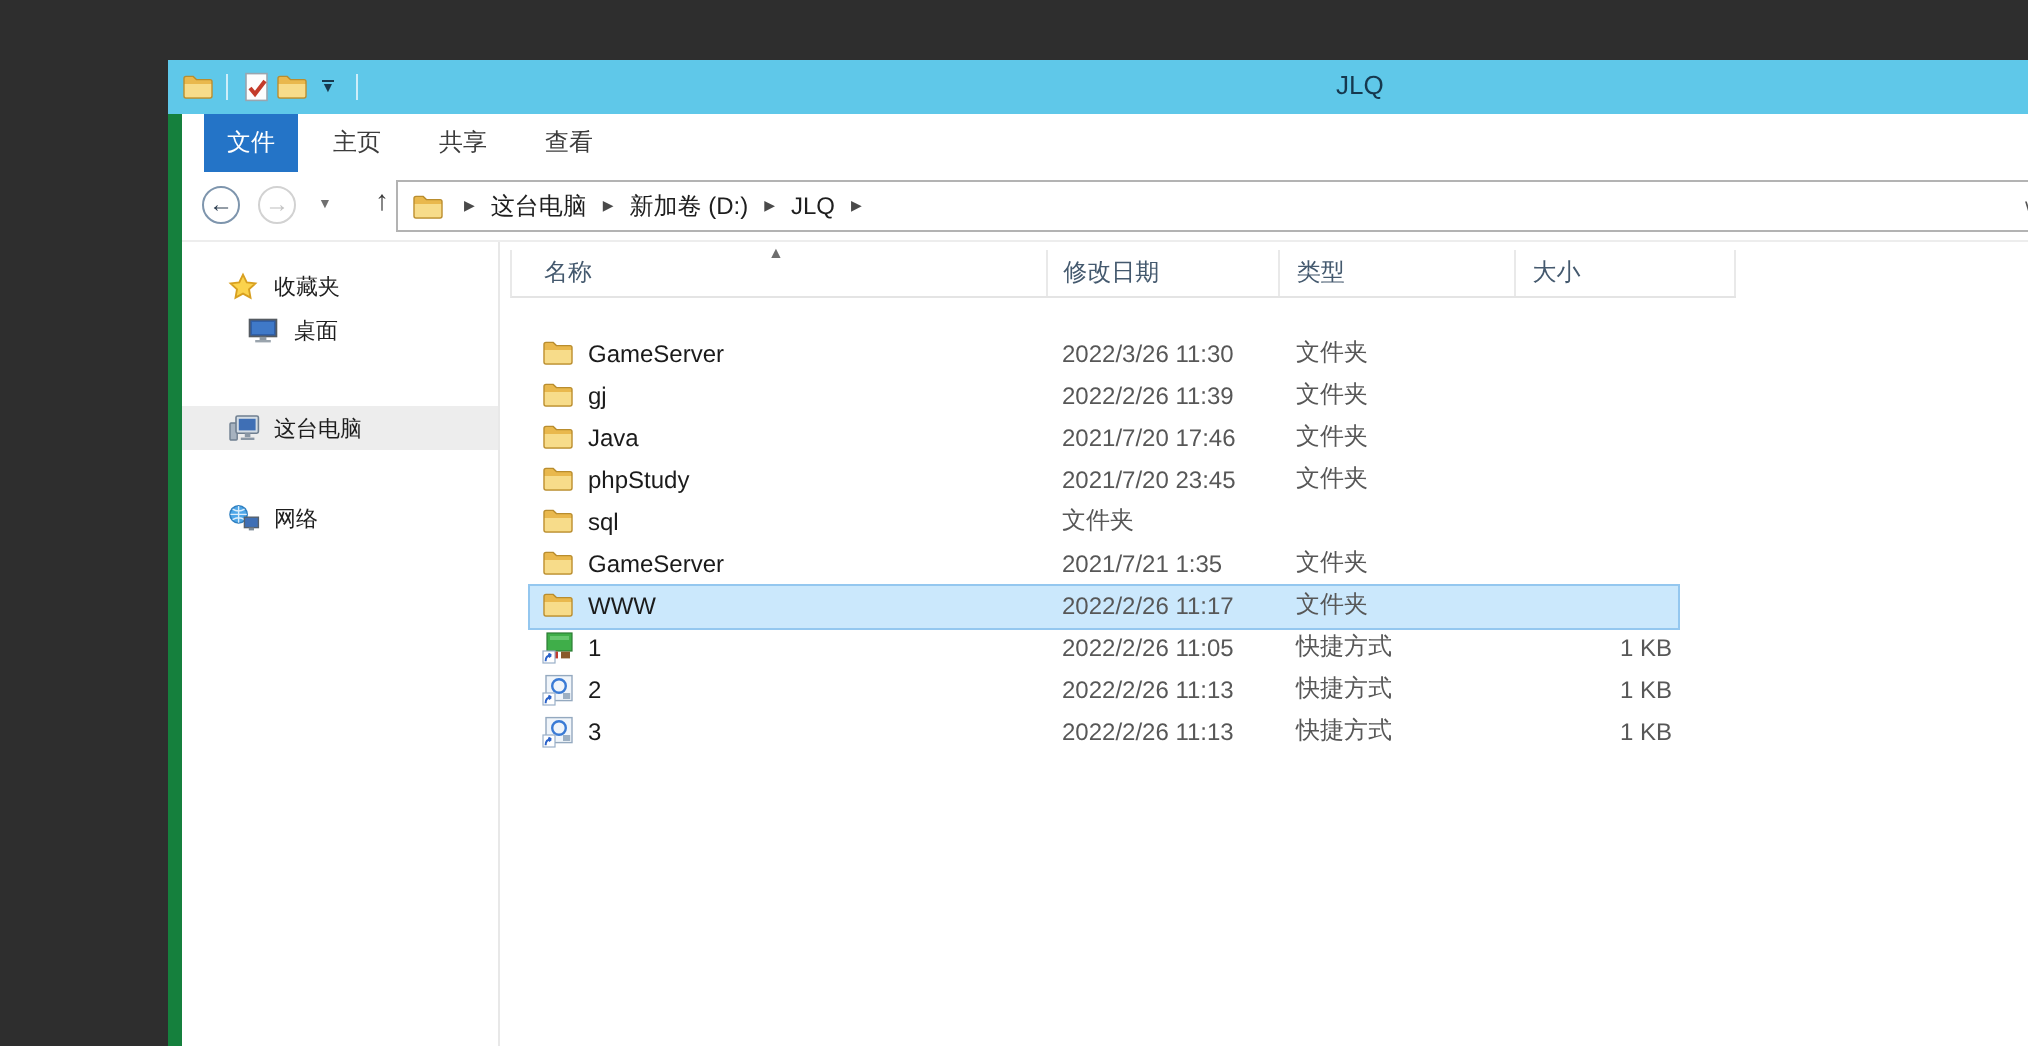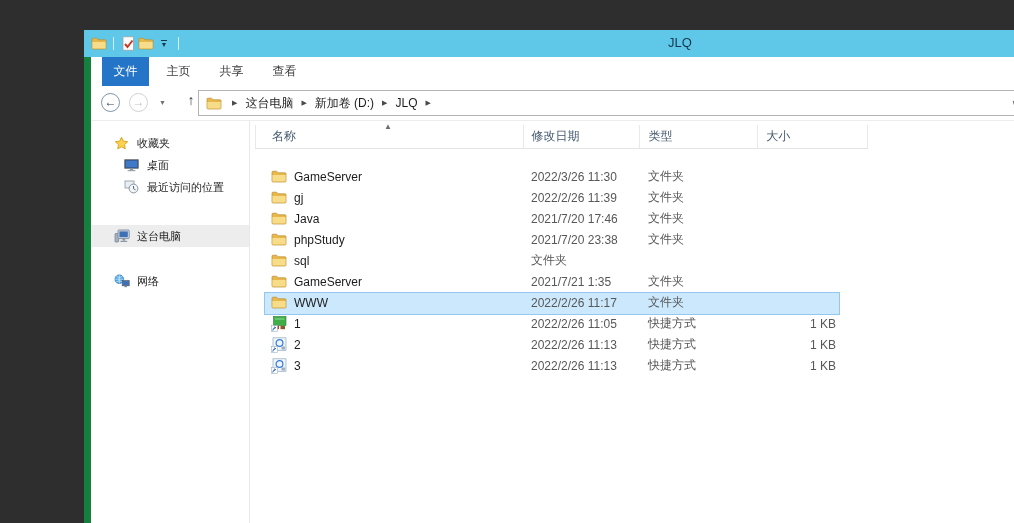--- a/index.html
+++ b/index.html
@@ -159,30 +159,20 @@
             <svg width="15" height="13" viewBox="0 0 15 13">
               <rect x="0.8" y="0.8" width="13.4" height="8.4" fill="#2f5fa8" stroke="#555b61" stroke-width="0.9"></rect>
               <rect x="2" y="2" width="11" height="6" fill="#3f79c8"></rect>
               <rect x="5.8" y="9.4" width="3.4" height="1.6" fill="#8e99a3"></rect>
               <rect x="3.6" y="11" width="7.8" height="1.2" fill="#9aa4ad"></rect>
             </svg>
           </span>
           <span>桌面</span>
         </div>
 
-        <div class="sbitem lvl1">
-          <span class="ic">
-            <svg width="15" height="14" viewBox="0 0 15 14">
-              <rect x="1" y="1" width="9" height="7" fill="#e8eef3" stroke="#8c98a3" stroke-width="0.8"></rect>
-              <circle cx="9.5" cy="8.5" r="4.4" fill="#f2f5f8" stroke="#7d8b97" stroke-width="0.9"></circle>
-              <path d="M9.5 6 V8.7 L11.5 9.8" stroke="#5a6873" stroke-width="1" fill="none"></path>
-            </svg>
-          </span>
-          <span>最近访问的位置</span>
-        </div>
 
         <div class="gap1"></div>
 
         <div class="sbitem lvl0 selected">
           <span class="ic">
             <svg width="16" height="14" viewBox="0 0 16 14">
               <rect x="1" y="4.5" width="3.6" height="8.5" rx="0.5" fill="#a6b2bf" stroke="#6f7f90" stroke-width="0.7"></rect>
               <rect x="4" y="1" width="11.2" height="8.6" rx="0.8" fill="#d4dde5" stroke="#6f7f90" stroke-width="0.8"></rect>
               <rect x="5.4" y="2.4" width="8.4" height="5.8" fill="#3f6fb5"></rect>
               <rect x="8.4" y="9.6" width="2.8" height="2" fill="#8a97a5"></rect>
@@ -267,21 +257,21 @@
 
           <div class="frow">
             <div class="cell c-name">
                 <span class="fic">
                   <svg width="16" height="13" viewBox="0 0 16 13">
                     <use href="#svg-folder"></use>
                   </svg>
                 </span>
                 <span>phpStudy</span>
               </div>
-            <div class="cell c-date">2021/7/20 23:38</div>
+            <div class="cell c-date">2021/7/20 23:45</div>
             <div class="cell c-type">文件夹</div>
             <div class="cell c-size"></div>
           </div>
 
           <div class="frow">
             <div class="cell c-name">
                 <span class="fic">
                   <svg width="16" height="13" viewBox="0 0 16 13">
                     <use href="#svg-folder"></use>
                   </svg>

